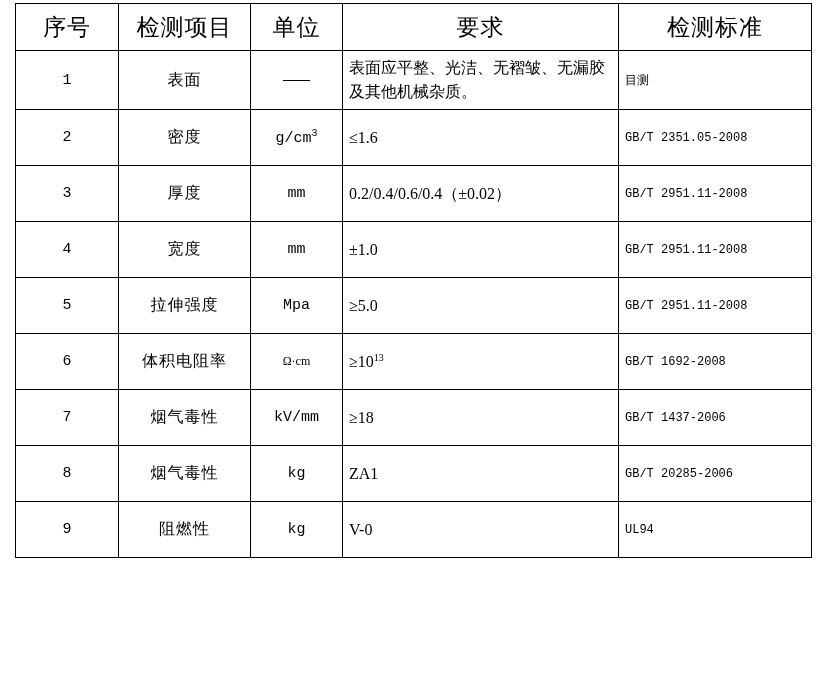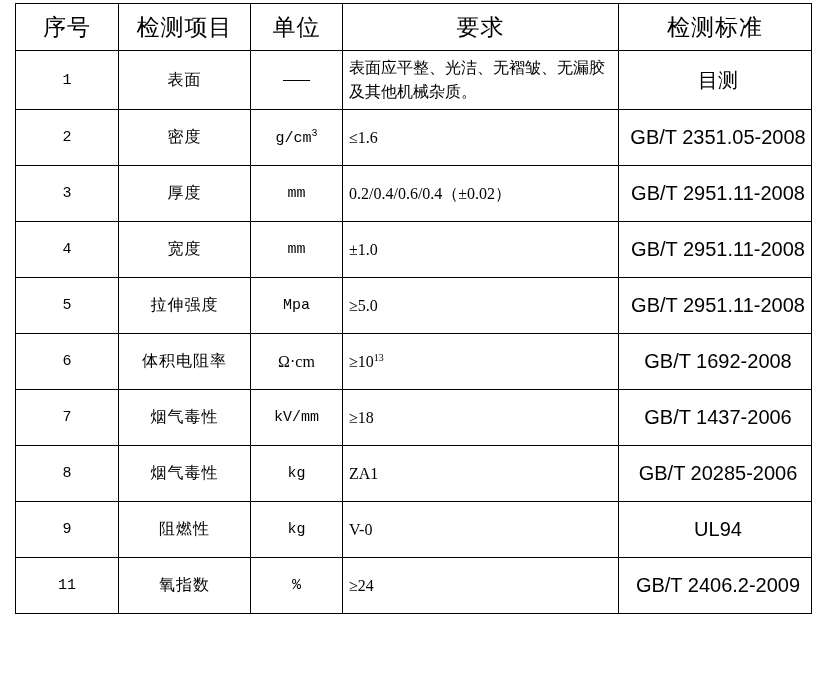--- a/index.html
+++ b/index.html
@@ -68,33 +68,32 @@
     font-size: 16px;
     line-height: 1.45;
     display: block;
     padding: 2px 6px 2px 6px;
     text-align: left;
   }
   .req-multiline {
     line-height: 1.5;
   }
   .std-text {
-    font-family: Liberation Sans, sans-serif;
-    font-size: 20px;
+    font-family: Liberation Mono, monospace;
+    font-size: 12px;
     display: block;
     padding-left: 6px;
-    text-align: center;
   }
   .unit-text {
     font-family: "Liberation Mono", "DejaVu Sans Mono", monospace;
     font-size: 15px;
   }
   .unit-cjk {
     font-family: "Liberation Serif", "DejaVu Serif", serif;
-    font-size: 16px;
+    font-size: 12px;
   }
   sup {
     font-size: 10px;
     vertical-align: super;
   }
   .sup-wrap {
     white-space: nowrap;
   }
 </style>
 </head>
@@ -222,27 +221,16 @@
         <td class="center unit-text">kg</td>
         <td>
             <span class="req-text">V-0</span>
           </td>
         <td>
             <span class="std-text">UL94</span>
           </td>
       </tr>
 
 
-      <tr>
-        <td class="center num">11</td>
-        <td class="center cjk">氧指数</td>
-        <td class="center unit-text">%</td>
-        <td>
-            <span class="req-text">≥24</span>
-          </td>
-        <td>
-            <span class="std-text">GB/T 2406.2-2009</span>
-          </td>
-      </tr>
 
     </tbody>
   </table>
 </div>
 
 </body></html>

